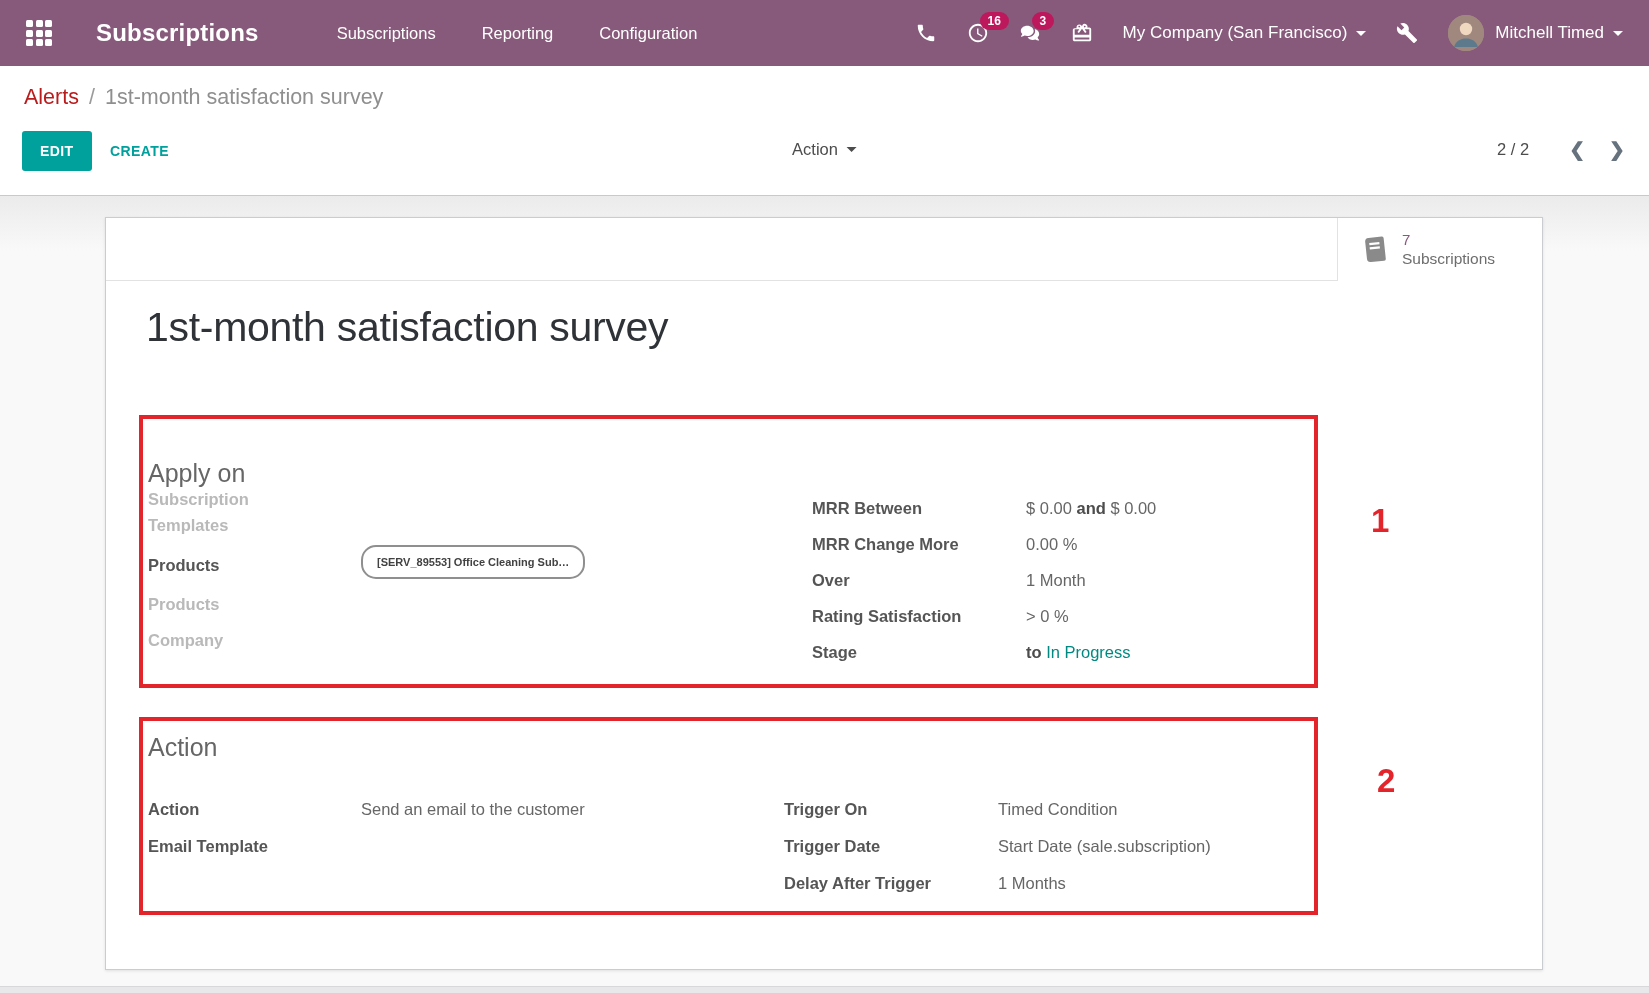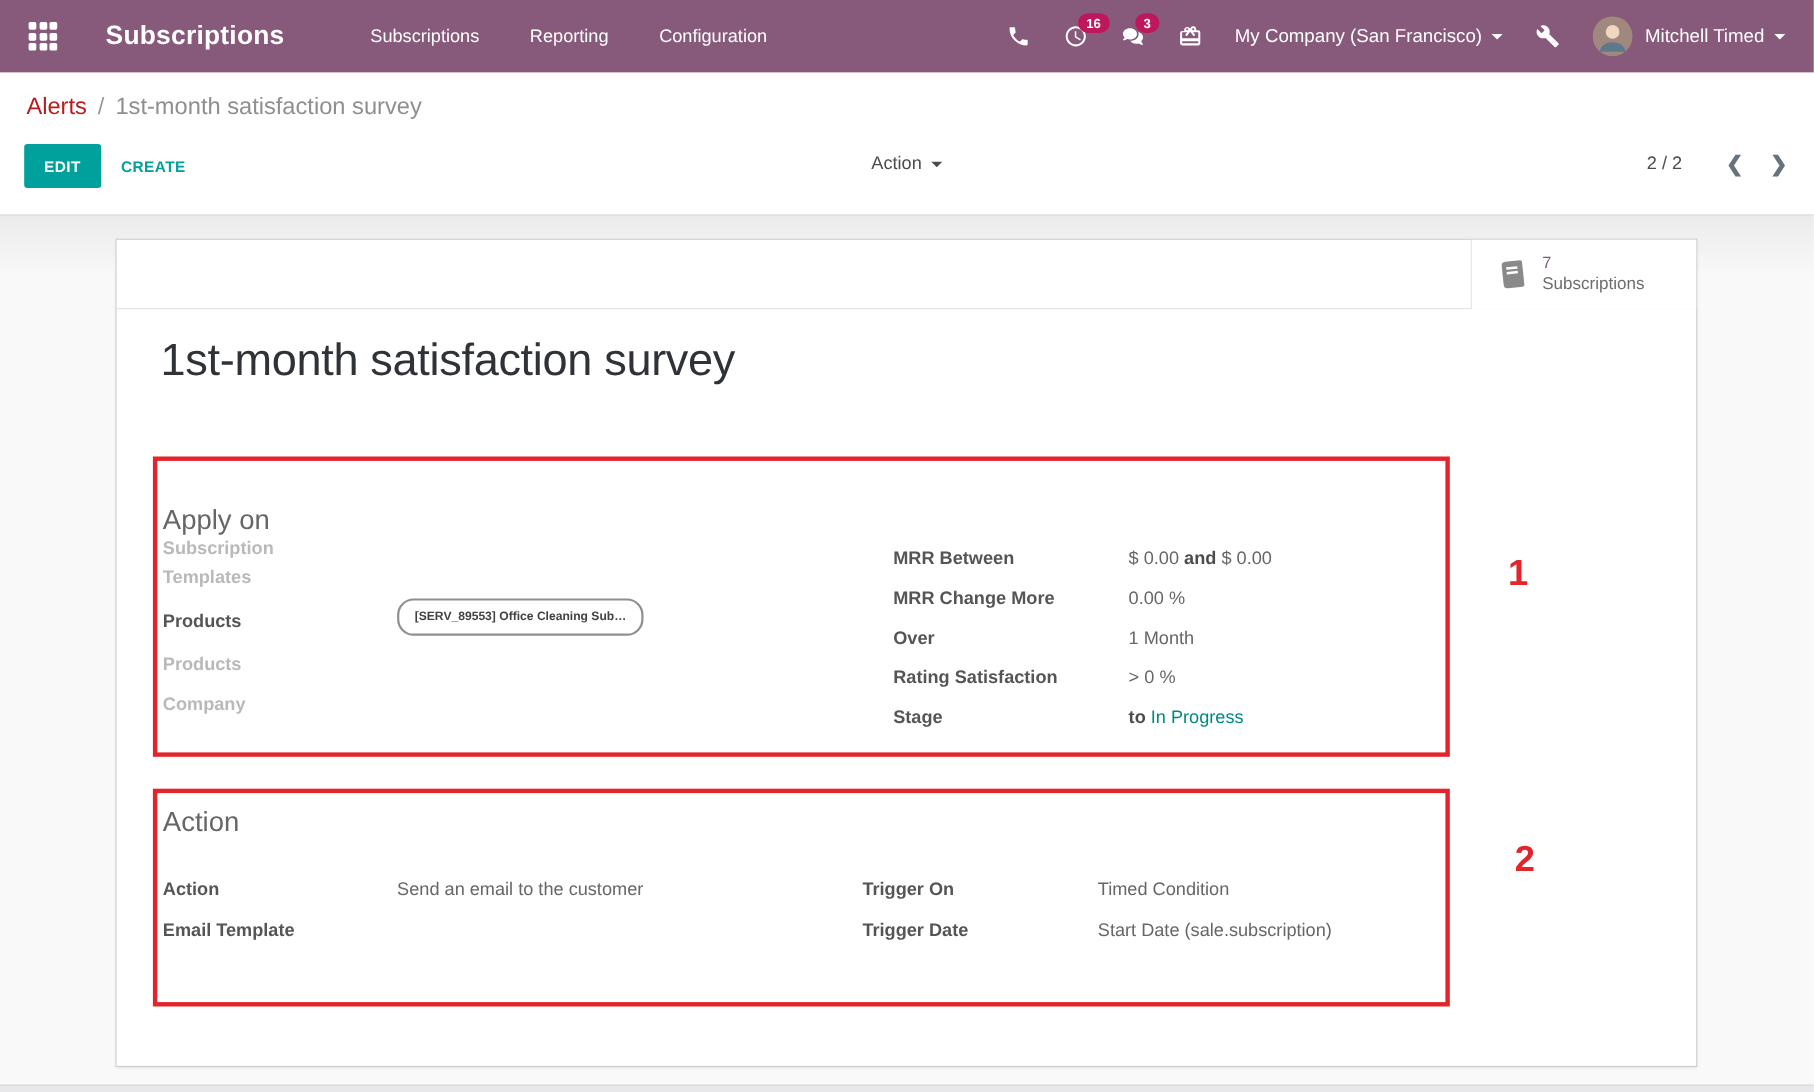--- a/index.html
+++ b/index.html
@@ -268,20 +268,24 @@
 
       <div class="fcol fcol-r action-right">
         <div class="frow h37">
           <span class="lbl">Trigger On</span>
           <span class="val">Timed Condition</span>
         </div>
         <div class="frow h37">
           <span class="lbl">Trigger Date</span>
           <span class="val">Start Date (sale.subscription)</span>
         </div>
+        <div class="frow h37">
+          <span class="lbl">Delay After Trigger</span>
+          <span class="val">1 Months</span>
+        </div>
       </div>
 
     </div>
 
     <div class="anno-box anno-box-1"></div>
     <div class="anno-box anno-box-2"></div>
     <div class="anno-num anno-num-1">1</div>
     <div class="anno-num anno-num-2">2</div>
   </main>
 

